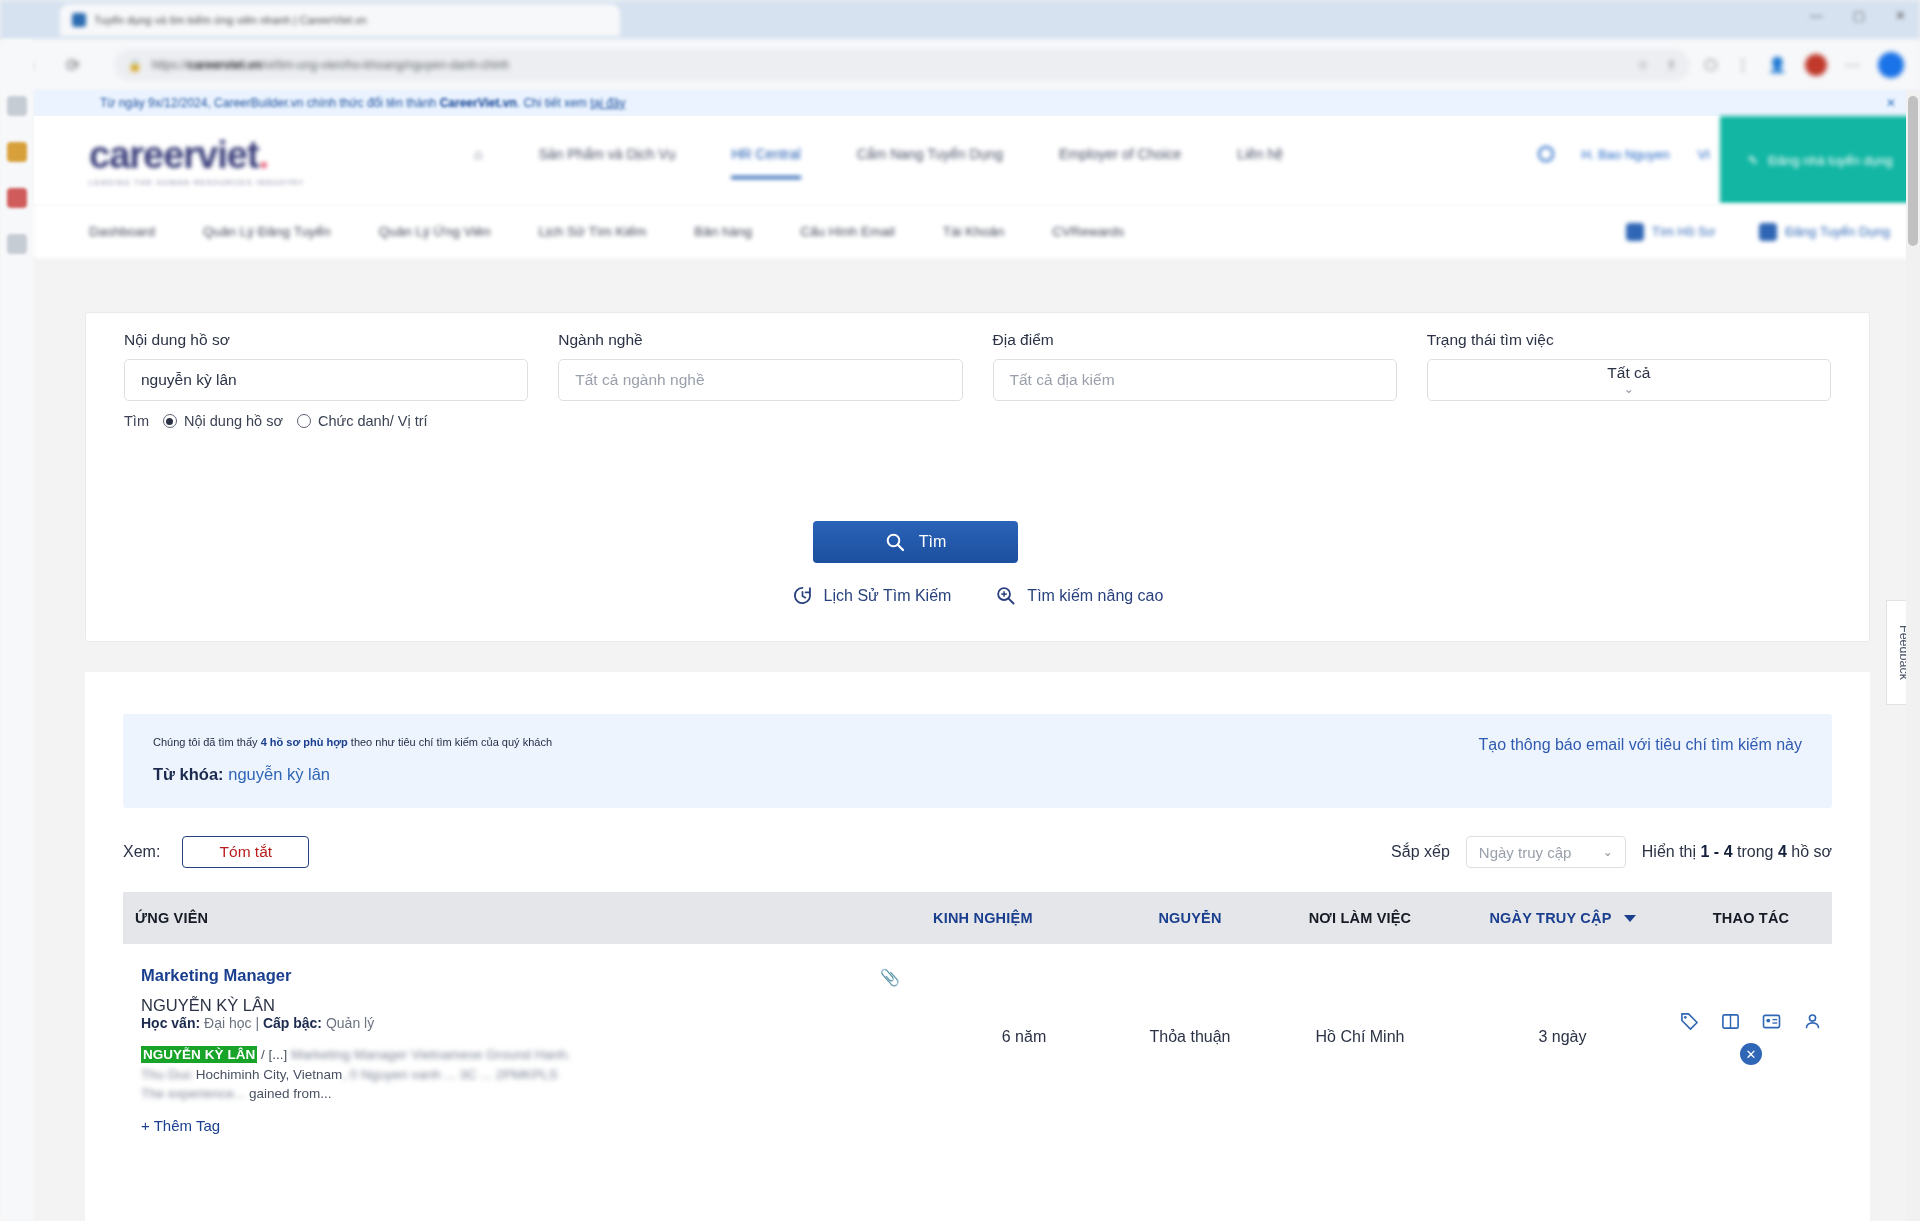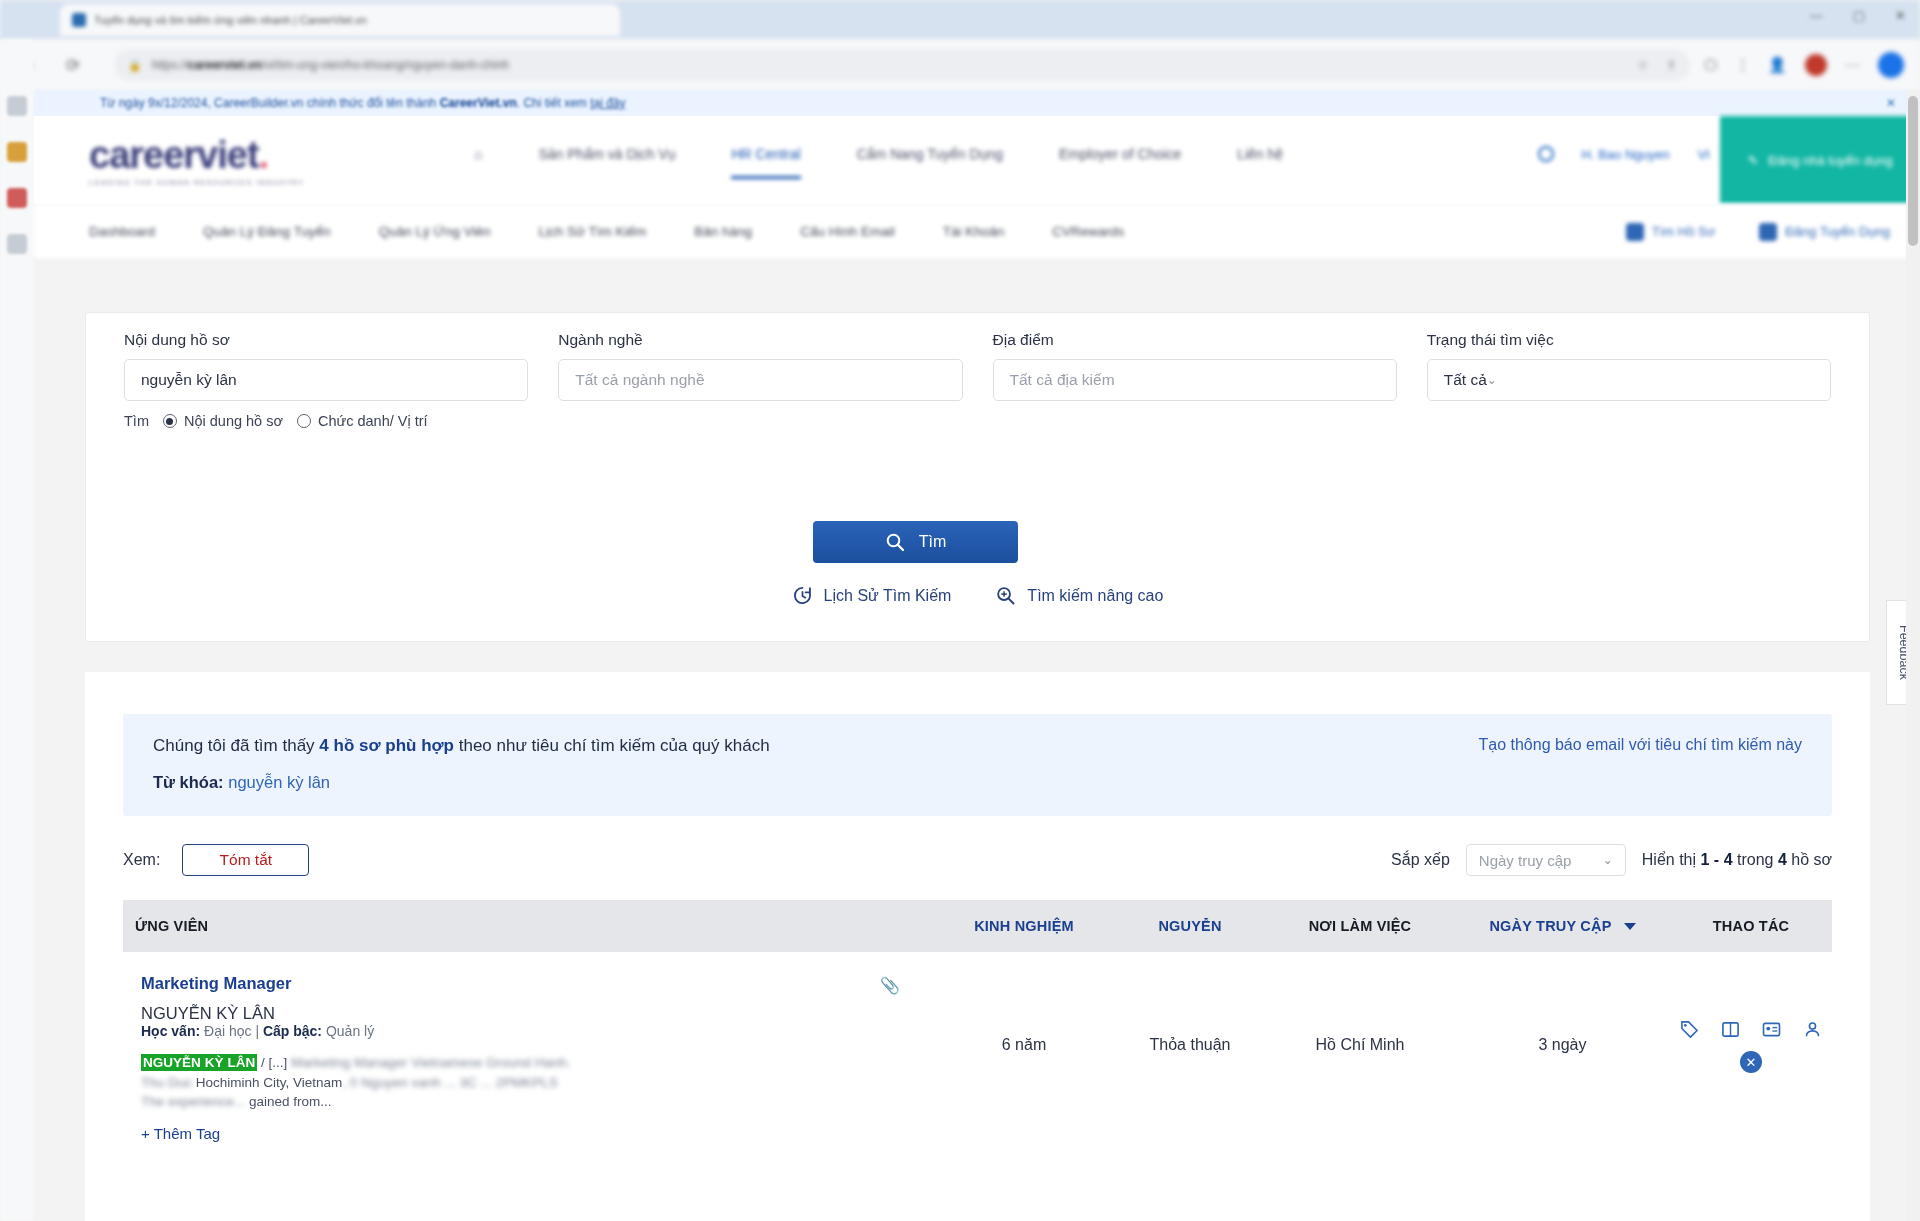--- a/index.html
+++ b/index.html
@@ -110,21 +110,21 @@
   .fields { display:flex; padding: 18px 38px 0 38px; gap: 30px; }
   .field { display:flex; flex-direction:column; }
   .f1 { width: 405px; } .f2 { width: 405px; } .f3 { width: 405px; } .f4 { width: 405px; }
   .field label { font-size: 15.5px; color:#2b3245; margin-bottom: 10px;}
   .field .input {
     height: 42px; border: 1px solid #dcdfe4; border-radius: 5px;
     display:flex; align-items:center; padding: 0 16px; font-size: 15.5px; background:#fff;
   }
   .input .val { color:#2b3245; }
   .input .ph { color:#9aa0ab; }
-  .input.select { justify-content: flex-start; }
+  .input.select { justify-content: center; flex-direction: column; }
   .caret { color:#8d939e; font-size: 12px; }
 
   .radios { display:flex; align-items:center; gap: 14px; margin-top: 12px; font-size: 14.5px; color:#3b4354; }
   .radio { display:flex; align-items:center; gap: 7px;}
   .rdot { width: 14px; height:14px; border-radius:50%; border: 1.5px solid #5c6373; display:inline-block; position:relative;}
   .rdot.on::after { content:""; position:absolute; inset:2.5px; border-radius:50%; background:#2b3245;}
 
   .btn-search {
     position:absolute; left: 727px; top: 208px; width: 205px; height: 42px;
     background: linear-gradient(180deg,#2a63b8 0%, #1c4f9e 100%);
@@ -144,21 +144,21 @@
     display:flex; align-items:center; justify-content:center;
   }
   .feedback span { writing-mode: vertical-rl; font-size: 12.5px; color:#4a5568;}
 
   
   .results { position:absolute; top: 672px; left: 85px; width: 1785px; height: 549px; background:#fff;}
   .result-banner {
     margin: 42px 38px 0 38px; background:#eef4fd; border-radius: 3px; padding: 22px 30px 24px 30px;
     position: relative;
   }
-  .rb-line1 { font-size: 17px; color:#1f2a44; }
+  .rb-line1 { font-size: 11px; color:#1f2a44; }
   .rb-line1 b { color:#1a3f8f; }
   .rb-line2 { font-size: 16.5px; color:#1f2a44; margin-top: 17px; }
   .rb-line2 b { color:#1b2a4e; }
   .rb-line2 .kw { color:#2f66b5; }
   .rb-right { position:absolute; right: 30px; top: 22px; font-size: 16px; color:#2f5bb0; cursor:pointer;}
 
   .toolbar { display:flex; align-items:center; margin: 28px 38px 0 38px;}
   .tb-label { font-size: 16px; color:#2b3245; margin-right: 22px;}
   .tb-btn { width: 127px; height: 32px; border: 1px solid #26407a; border-radius: 4px;
     display:flex; align-items:center; justify-content:center; font-size: 15.5px; color:#b91c1c; cursor:pointer;}
@@ -169,21 +169,21 @@
   .tb-count { font-size: 16px; color:#2b3245;}
   .tb-count b { color:#15213c; }
 
   .table-head {
     margin: 24px 38px 0 38px; background:#e4e6e9; height: 52px;
     display:flex; align-items:center; font-size: 14.5px; font-weight: 700; letter-spacing:.2px;
   }
   .th { color:#1b3f8f; }
   .th.dark { color:#161b26; }
   .c-cand { width: 810px; padding-left: 12px;}
-  .c-exp { width: 182px; text-align:center;}
+  .c-exp { width: 182px; text-align:left;}
   .c-sal { width: 150px; text-align:center;}
   .c-loc { width: 190px; text-align:center;}
   .c-date { width: 215px; text-align:center; display:flex; align-items:center; justify-content:center; gap:12px;}
   .c-act { flex:1; text-align:center;}
   .tri { width:0;height:0;border-left:6px solid transparent;border-right:6px solid transparent;border-top:7px solid #1b3f8f;}
 
   .row { margin: 0 38px; display:flex; padding-top: 22px; }
   .cand-cell { width: 810px; padding-left: 18px; position:relative;}
   .cand-title { font-size: 16.5px; font-weight:700; color:#1b3f8f; cursor:pointer;}
   .cand-name { font-size: 16.5px; color:#2b3245; margin-top: 11px;}

